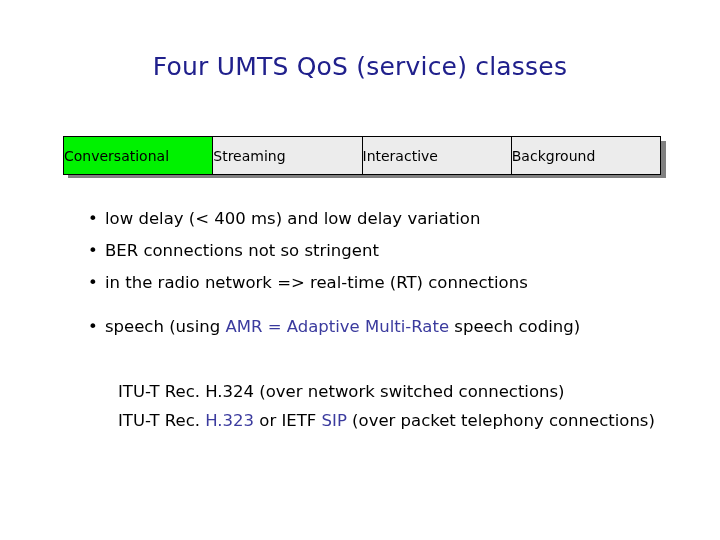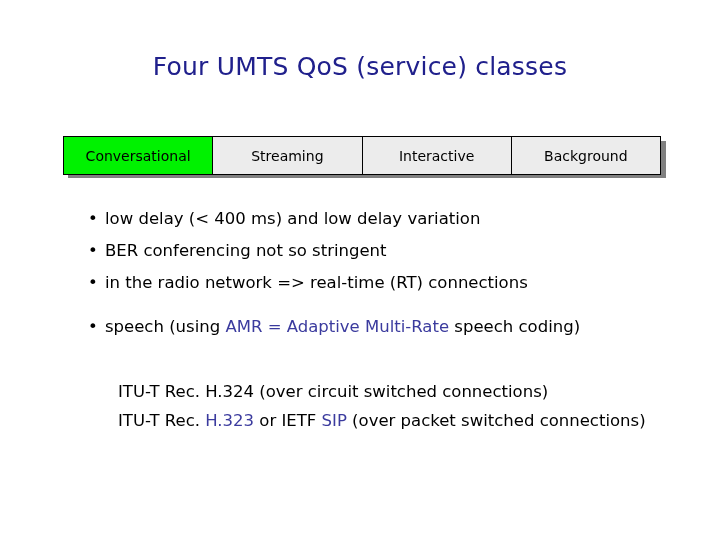--- a/index.html
+++ b/index.html
@@ -51,21 +51,21 @@
     left: 0;
     top: 0;
     width: 598px;
     height: 37px;
     border-collapse: collapse;
     table-layout: fixed;
     background: #ececec;
   }
   #class-table td {
     border: 1px solid #000000;
-    text-align: center;
+    text-align: left;
     vertical-align: middle;
     font-size: 14px;
     color: #000000;
     padding: 0;
     height: 37px;
     white-space: nowrap;
   }
   #class-table td.highlight {
     background: #00f200;
   }
@@ -131,24 +131,24 @@
       <td>Streaming</td>
       <td>Interactive</td>
       <td>Background</td>
     </tr>
   </tbody>
     </table>
 </div>
 
 <div class="bullet-group" id="bullets-primary">
   <div class="bullet-line">low delay (&lt; 400 ms) and low delay variation</div>
-  <div class="bullet-line">BER conferencing not so stringent</div>
+  <div class="bullet-line">BER connections not so stringent</div>
   <div class="bullet-line">in the radio network =&gt; real-time (RT) connections</div>
 </div>
 
 <div class="bullet-group" id="bullets-secondary">
   <div class="bullet-line"><span>speech (using </span><span class="accent">AMR = Adaptive Multi-Rate</span><span> speech coding)</span></div>
 </div>
 
 <div id="sub-lines">
-  <div class="sub-line nowrap">ITU-T Rec. H.324 (over circuit switched connections)</div>
-  <div class="sub-line wrapline"><span>ITU-T Rec. </span><span class="accent">H.323</span><span> or IETF </span><span class="accent">SIP</span><span> (over packet switched connections)</span></div>
+  <div class="sub-line nowrap">ITU-T Rec. H.324 (over network switched connections)</div>
+  <div class="sub-line wrapline"><span>ITU-T Rec. </span><span class="accent">H.323</span><span> or IETF </span><span class="accent">SIP</span><span> (over packet telephony connections)</span></div>
 </div>
 
 </body></html>

